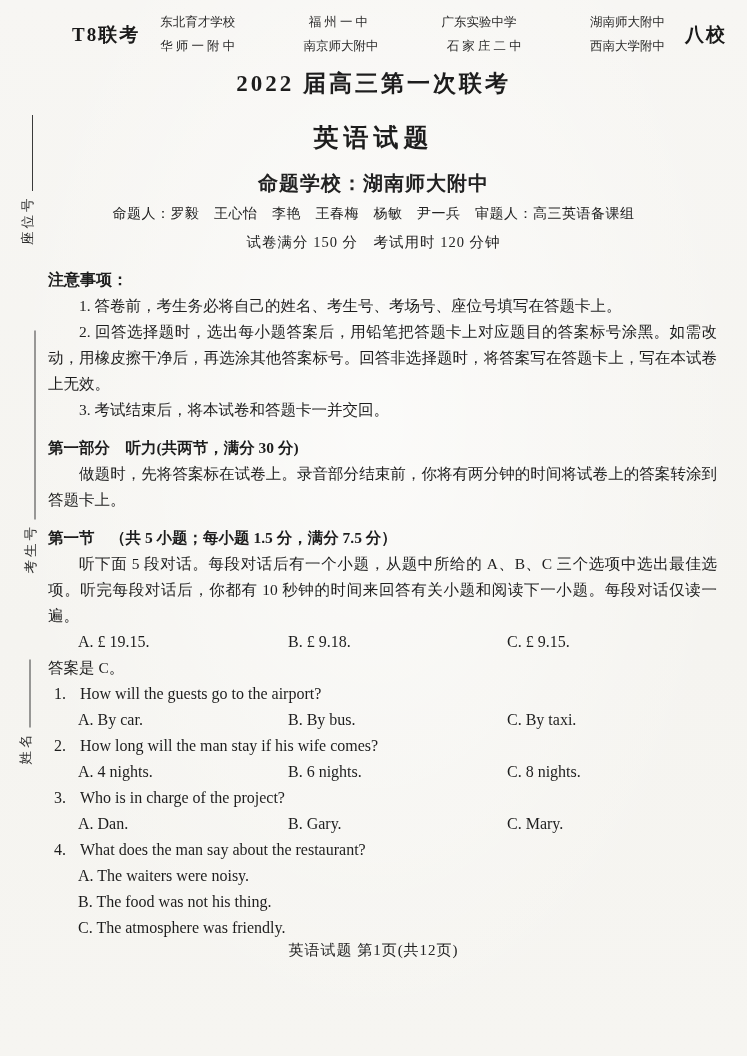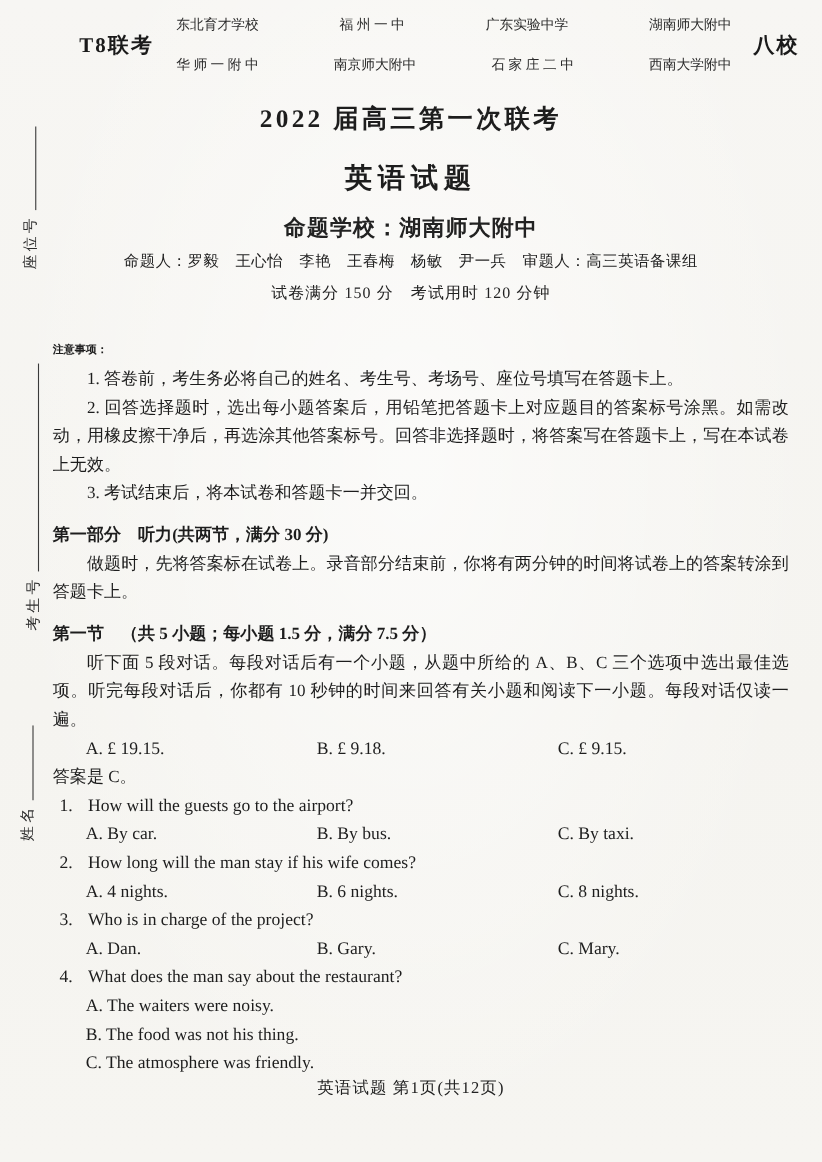--- a/index.html
+++ b/index.html
@@ -22,49 +22,49 @@
     display:flex;align-items:center;
     padding:14px 20px 0 52px;
     margin-left:20px;
   }
   .badge{
     font-weight:bold;font-size:19px;letter-spacing:2px;white-space:nowrap;
     color:#1a1a1a;
   }
   .schools{
     flex:1;
-    display:flex;flex-direction:column;gap:20px;
+    display:flex;flex-direction:column;gap:7px;
     margin:0 14px;
   }
   .schools .row{
     display:flex;justify-content:space-between;
     font-size:12.5px;color:#2a2a2a;
     padding:0 6px;
     white-space:nowrap;
   }
   
   .title1{
-    text-align:center;margin-top:24px;
+    text-align:center;margin-top:13px;
     font-size:23px;font-weight:bold;letter-spacing:3px;
   }
   .title2{
     text-align:center;margin-top:22px;
     font-size:25px;font-weight:bold;letter-spacing:5px;
   }
   .meta{text-align:center;color:#222;}
   .meta-school{margin-top:16px;font-size:20px;font-weight:bold;letter-spacing:1px;}
   .meta-authors{margin-top:8px;font-size:14px;letter-spacing:.5px;}
   .meta-score{margin-top:10px;font-size:14.5px;letter-spacing:1px;}
   
   .content{
     padding:0 30px 0 48px;
     font-size:15.5px;line-height:26px;
     text-align:justify;
   }
-  .notice-head{margin-top:30px;font-weight:bold;font-size:10px;}
+  .notice-head{margin-top:15px;font-weight:bold;font-size:16px;}
   .notice-item{text-indent:2em;}
   .sec-head{font-weight:bold;font-size:15.5px;margin-top:12px;}
   .cn-par{text-indent:2em;}
   .en{font-size:16px;line-height:26px;}
   .qline{display:flex;padding-left:6px;}
   .qnum{width:26px;flex:none;}
   .optrow{
     display:grid;grid-template-columns:210px 219px 1fr;
     padding-left:30px;
   }

